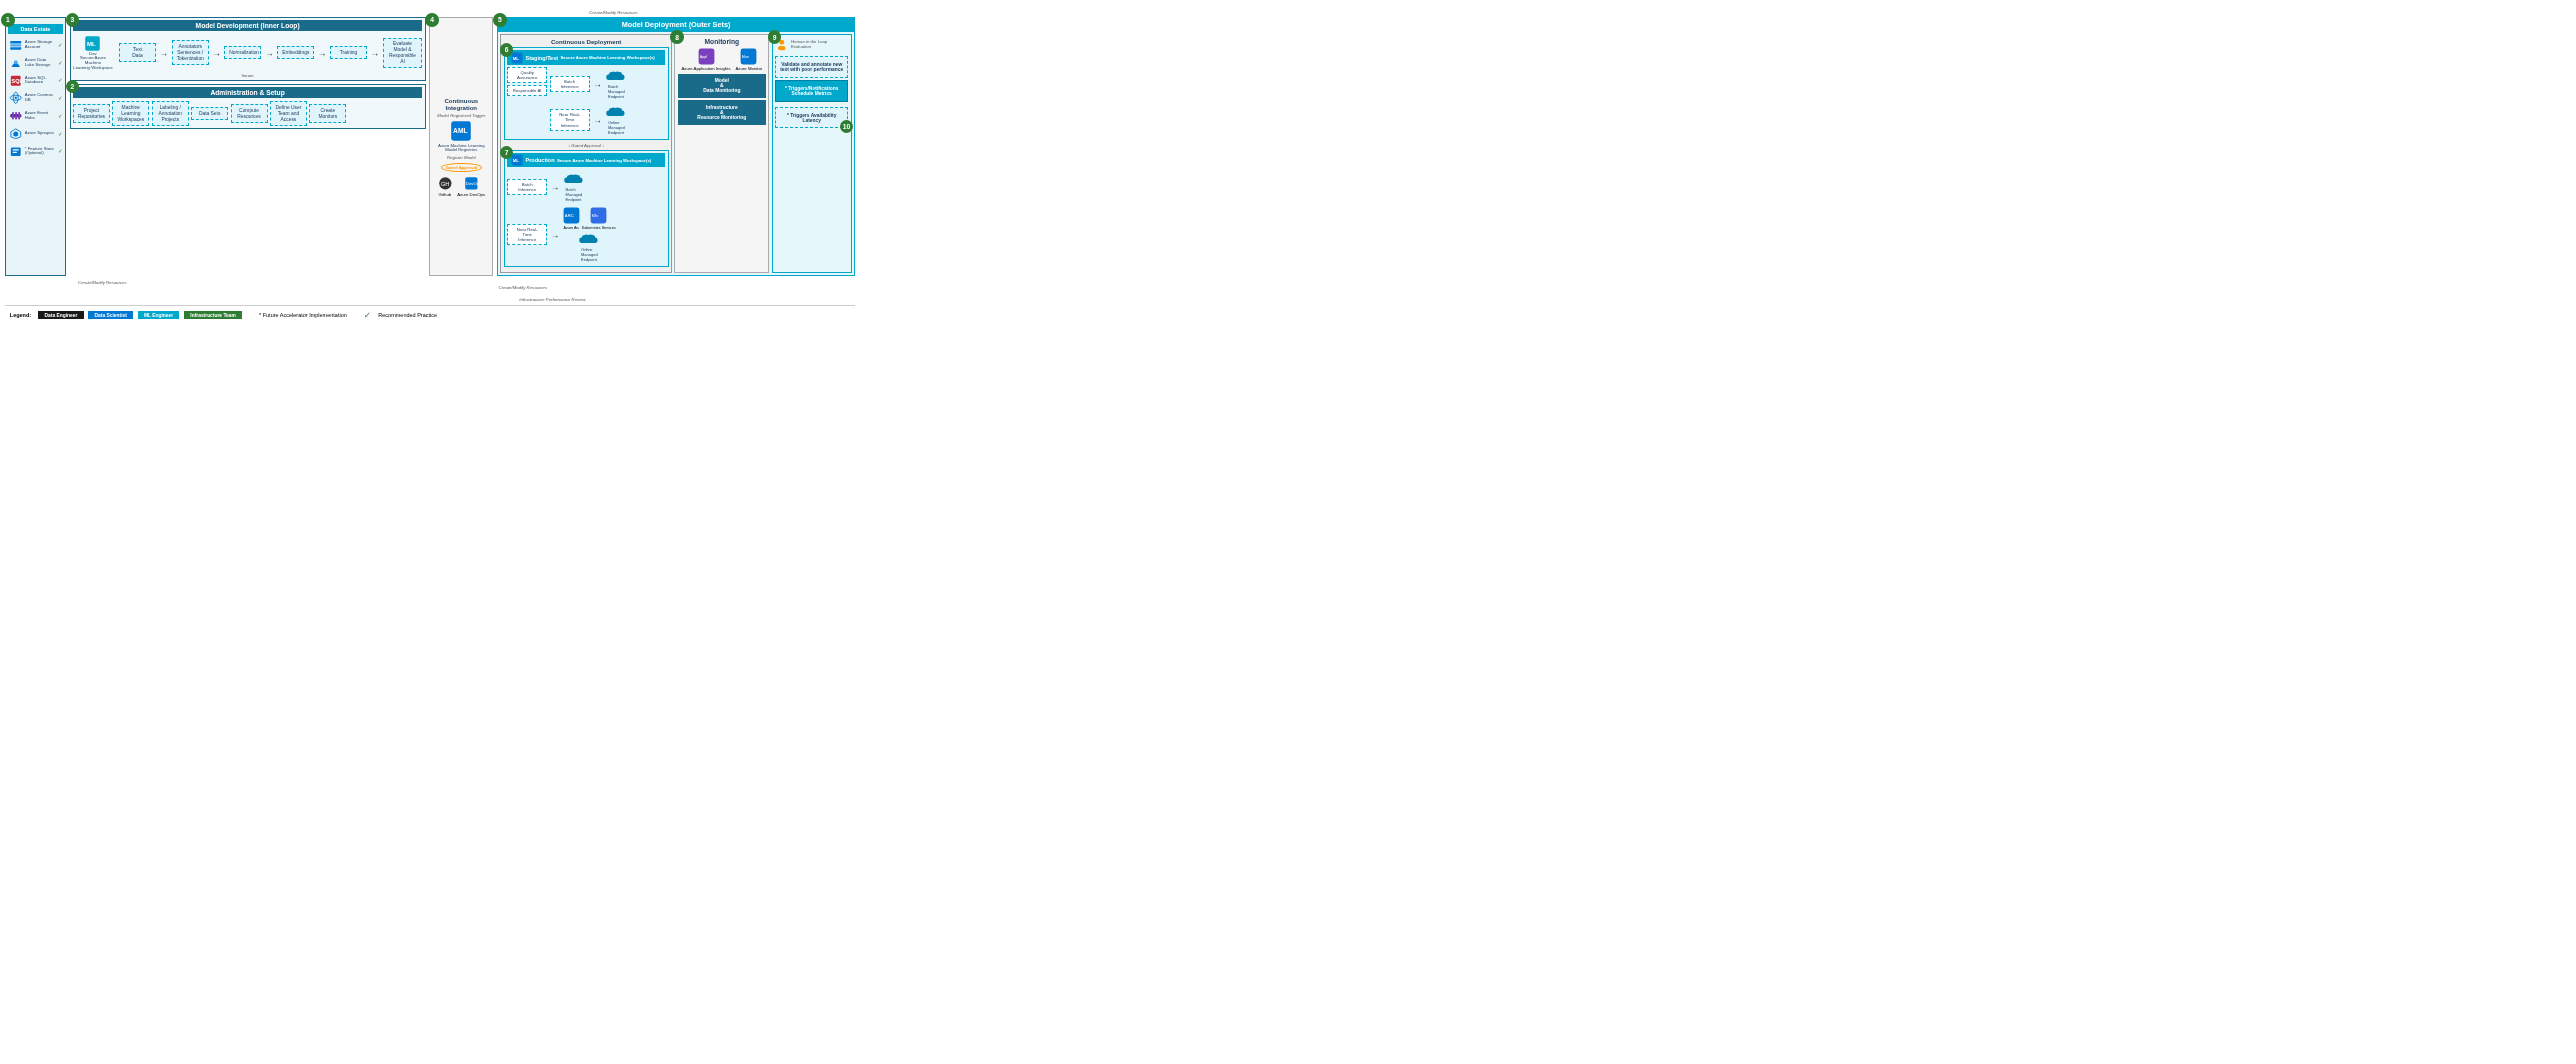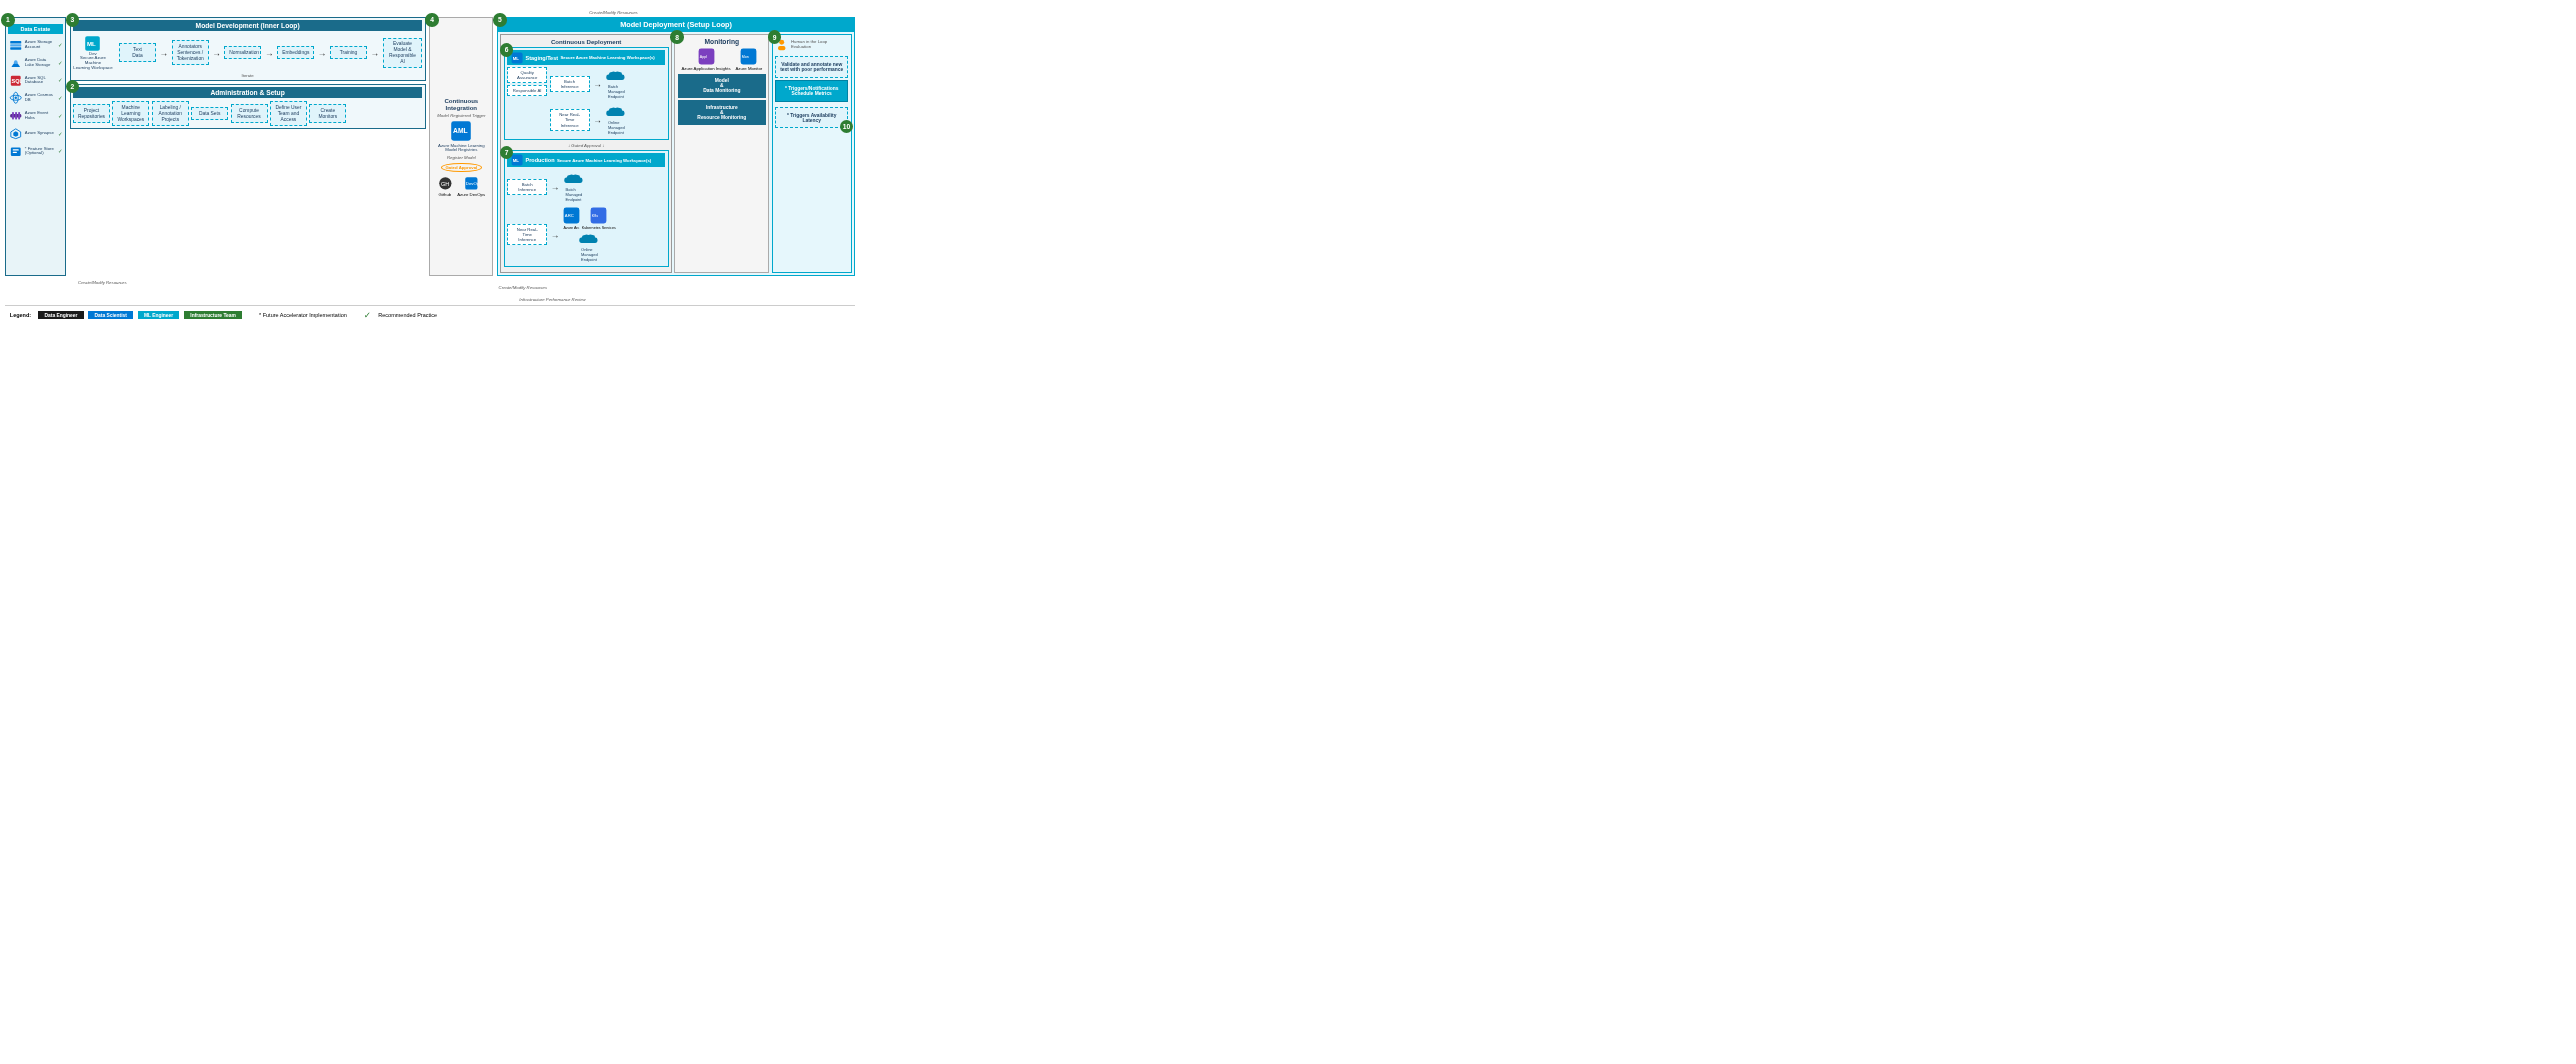--- a/index.html
+++ b/index.html
@@ -503,21 +503,21 @@
               <rect x="2" y="2" width="20" height="20" rx="3" fill="#0078d4"></rect>
               <text x="3" y="15" font-size="7" fill="#fff">DevOps</text>
             </svg>
           <div>Azure DevOps</div>
         </div>
       </div>
     </div>
 
     <div class="outer-loop-box">
       <div class="section-number">5</div>
-      <div class="outer-loop-title-bar">Model Deployment (Setup Loop)</div>
+      <div class="outer-loop-title-bar">Model Deployment (Outer Sets)</div>
       <div class="outer-loop-content">
 
         <div class="cd-box">
           <div class="cd-title">Continuous Deployment</div>
 
           <div class="staging-box">
             <div class="section-number" style="top:-4.9px;left:-4.9px;">6</div>
             <div class="staging-title-bar">
               <svg width="12.2" height="12.2" viewBox="0 0 20 20" style="font-size:9px">
                   <rect x="1" y="1" width="18" height="18" rx="3" fill="#0078d4"></rect>

